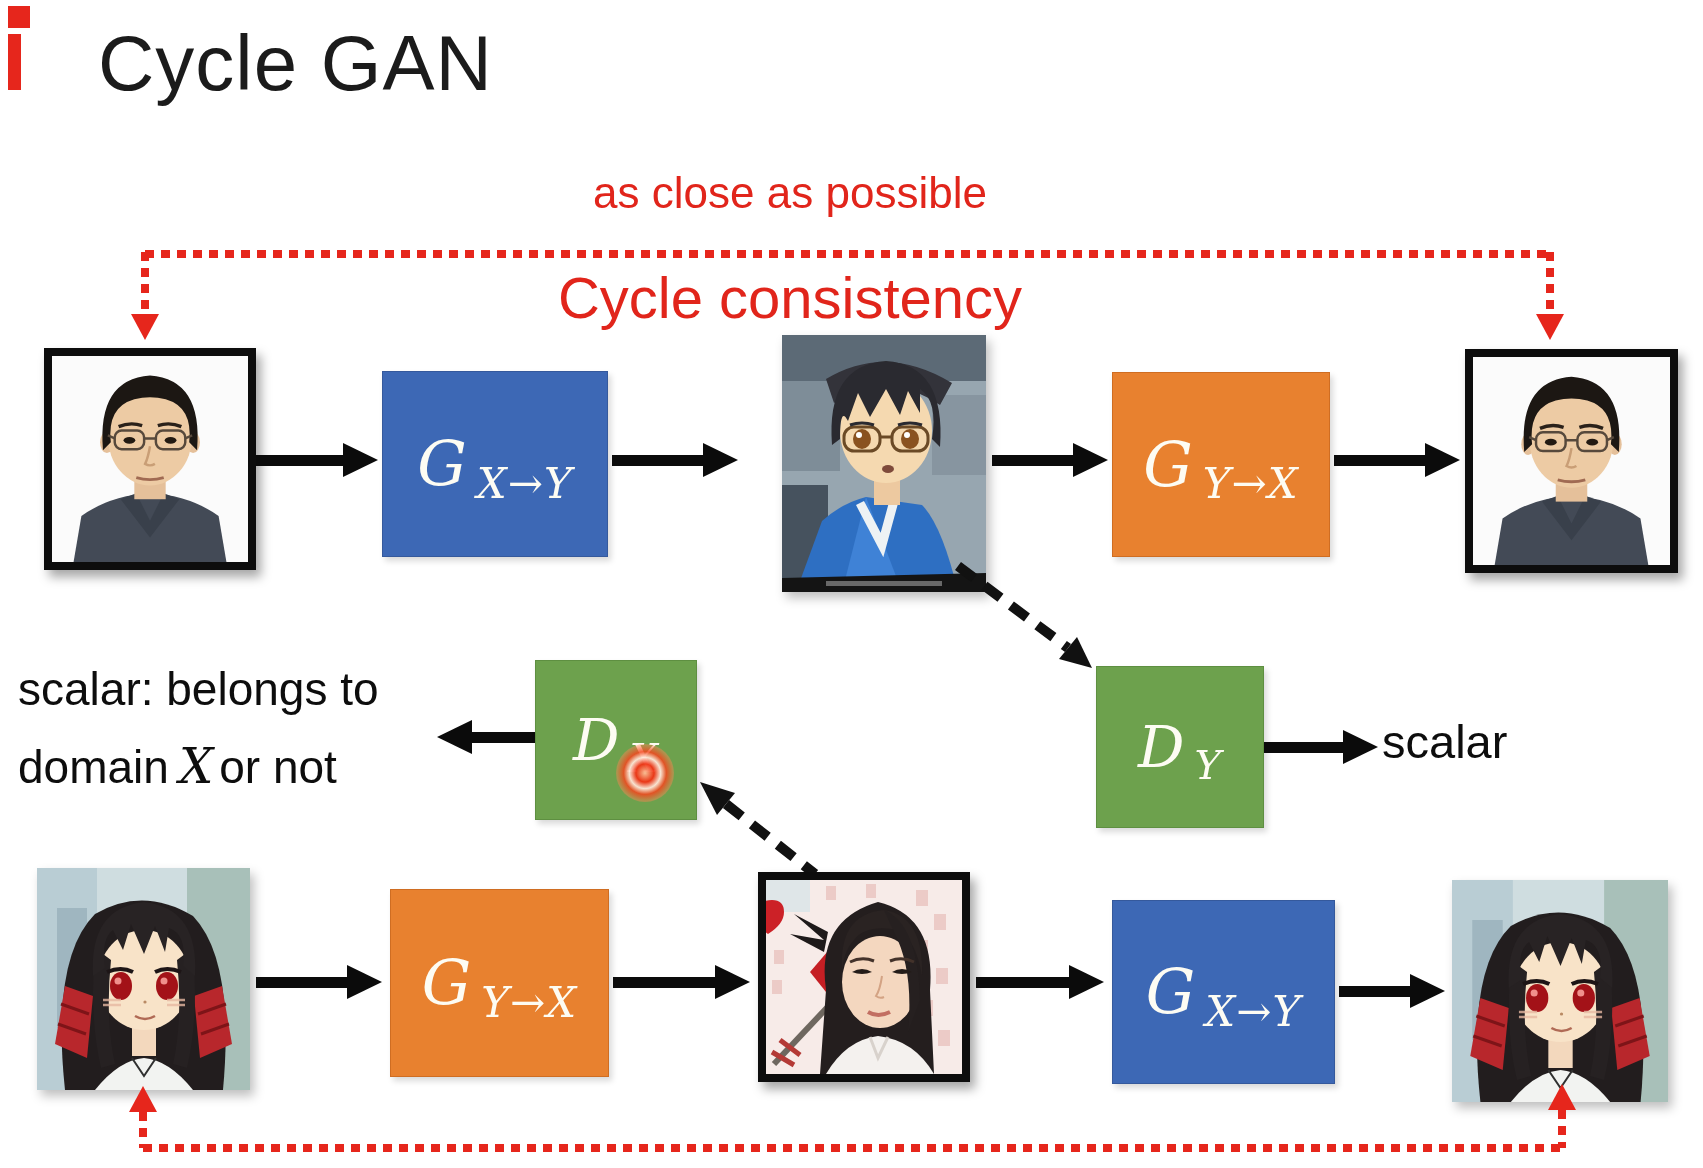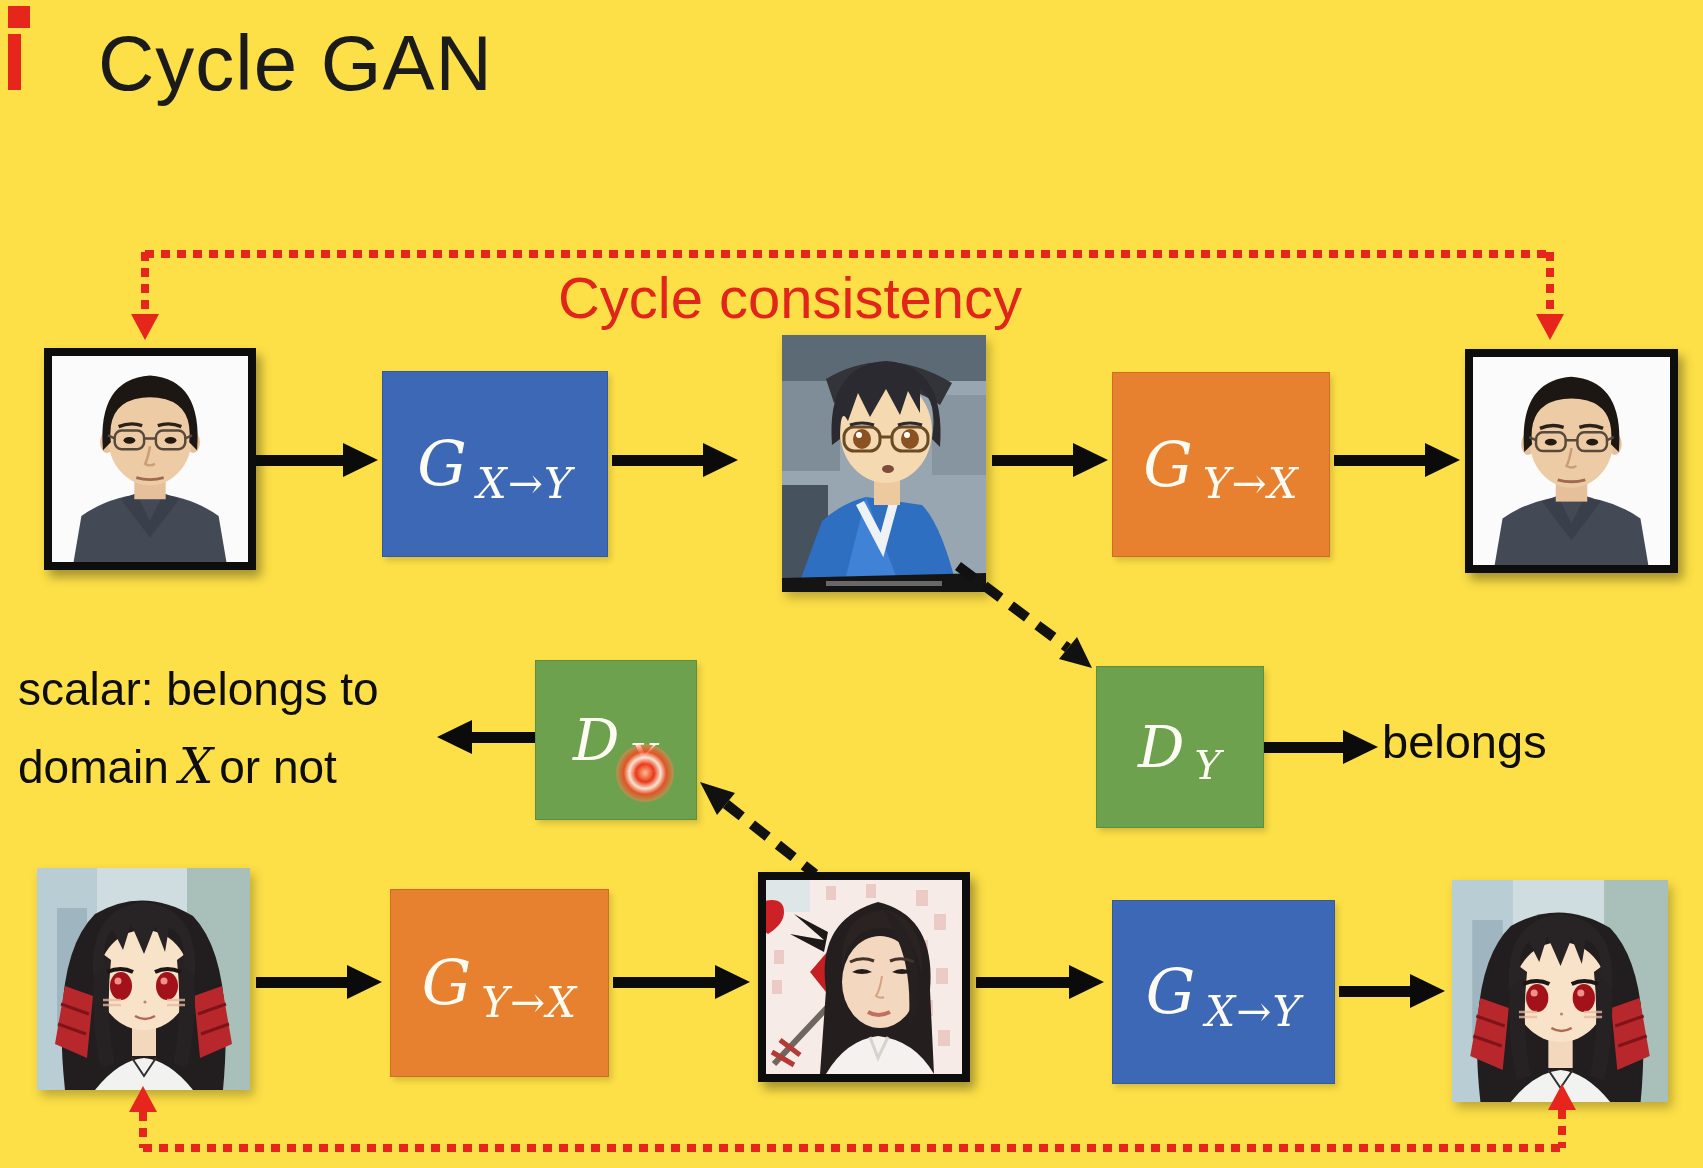--- a/index.html
+++ b/index.html
@@ -1,17 +1,17 @@
 <!DOCTYPE html>
 <html><head>
 <meta charset="utf-8">
 <style>
   html,body{margin:0;padding:0;background:#888;}
   #slide{
-    position:relative;width:1703px;height:1168px;background:#fde047;
+    position:relative;width:1703px;height:1168px;background:#ffffff;
     font-family:"Liberation Sans",sans-serif;overflow:hidden;
   }
   .abs{position:absolute;}
   
   .title{font-size:78px;font-weight:300;color:#1b1b1b;letter-spacing:1px;}
   .red-label{color:#e1251b;font-size:44px;text-align:center;}
   .black-label{color:#0d0d0d;font-size:46px;white-space:nowrap;}
   .mathx{font-family:"DejaVu Serif",serif;font-style:italic;font-size:1.05em;margin:0 6px 0 10px;}
   
   .gbox{display:flex;align-items:center;justify-content:center;box-shadow:3px 4px 6px rgba(0,0,0,0.15);}
@@ -49,20 +49,21 @@
 </head>
 <body>
 
 <div id="slide">
 
   <div class="abs red-mark" style="left:8px;top:6px;width:22px;height:22px;"></div>
   <div class="abs red-mark" style="left:8px;top:34px;width:13px;height:56px;"></div>
 
   <div class="abs title" style="left:98px;top:18px;">Cycle GAN</div>
 
+  <div class="abs red-label" style="left:450px;top:168px;width:680px;">as close as possible</div>
   <div class="abs dot-h" style="left:145px;top:250px;width:1405px;"></div>
   <div class="abs red-label" style="left:450px;top:264px;width:680px;font-size:58px;">Cycle consistency</div>
   <div class="abs dot-v" style="left:141px;top:252px;height:62px;"></div>
   <div class="abs red-head-down" style="left:131px;top:314px;"></div>
   <div class="abs dot-v" style="left:1546px;top:252px;height:62px;"></div>
   <div class="abs red-head-down" style="left:1536px;top:314px;"></div>
 
   <div class="abs img-frame" style="left:44px;top:348px;width:212px;height:222px;" title="real face photo of man with glasses (domain X input)">
     <svg viewBox="0 0 200 210" preserveAspectRatio="none">
       <rect width="200" height="210" fill="#fbfbfb"></rect>
@@ -190,21 +191,21 @@
   </svg>
 
   <div class="abs gbox disc-green" style="left:1096px;top:666px;width:166px;height:160px;">
     <div class="box-label dbox"><span class="main">D</span><span class="sub">Y</span></div>
   </div>
 
   <div class="abs arrow-r" style="left:1264px;top:730px;width:114px;">
       <div class="shaft"></div>
       <div class="head"></div>
     </div>
-  <div class="abs black-label" style="left:1382px;top:714px;font-size:47px;">belongs</div>
+  <div class="abs black-label" style="left:1382px;top:714px;font-size:47px;">scalar</div>
 
   <div class="abs img-plain" style="left:37px;top:868px;width:213px;height:222px;" title="anime girl face with red eyes and ribbons (domain Y input)">
     <svg viewBox="0 0 213 222" preserveAspectRatio="none">
       <rect width="213" height="222" fill="#cfdde0"></rect>
       <rect x="0" y="0" width="60" height="222" fill="#b9cdd4"></rect>
       <rect x="150" y="0" width="63" height="222" fill="#a8c0b9"></rect>
       <rect x="20" y="40" width="30" height="120" fill="#9fb6c0"></rect>
       <path d="M28,222 Q14,90 58,46 Q106,18 156,48 Q198,92 186,222 Z" fill="#221d1e"></path>
       <g fill="#b8272c">
         <path d="M28,118 L56,128 L50,190 L18,176 Z"></path>

